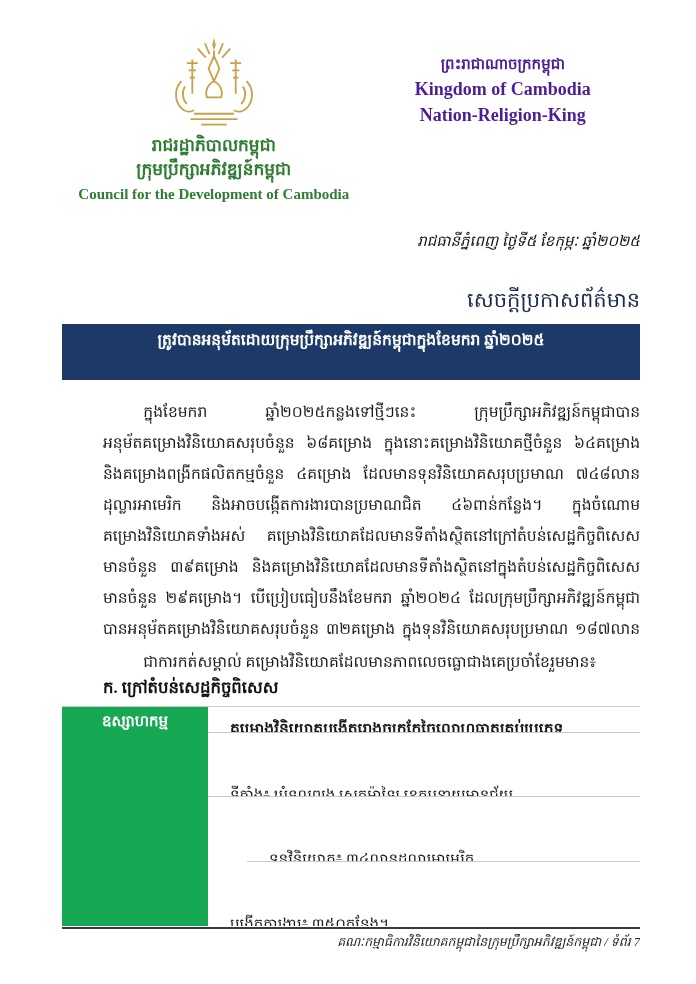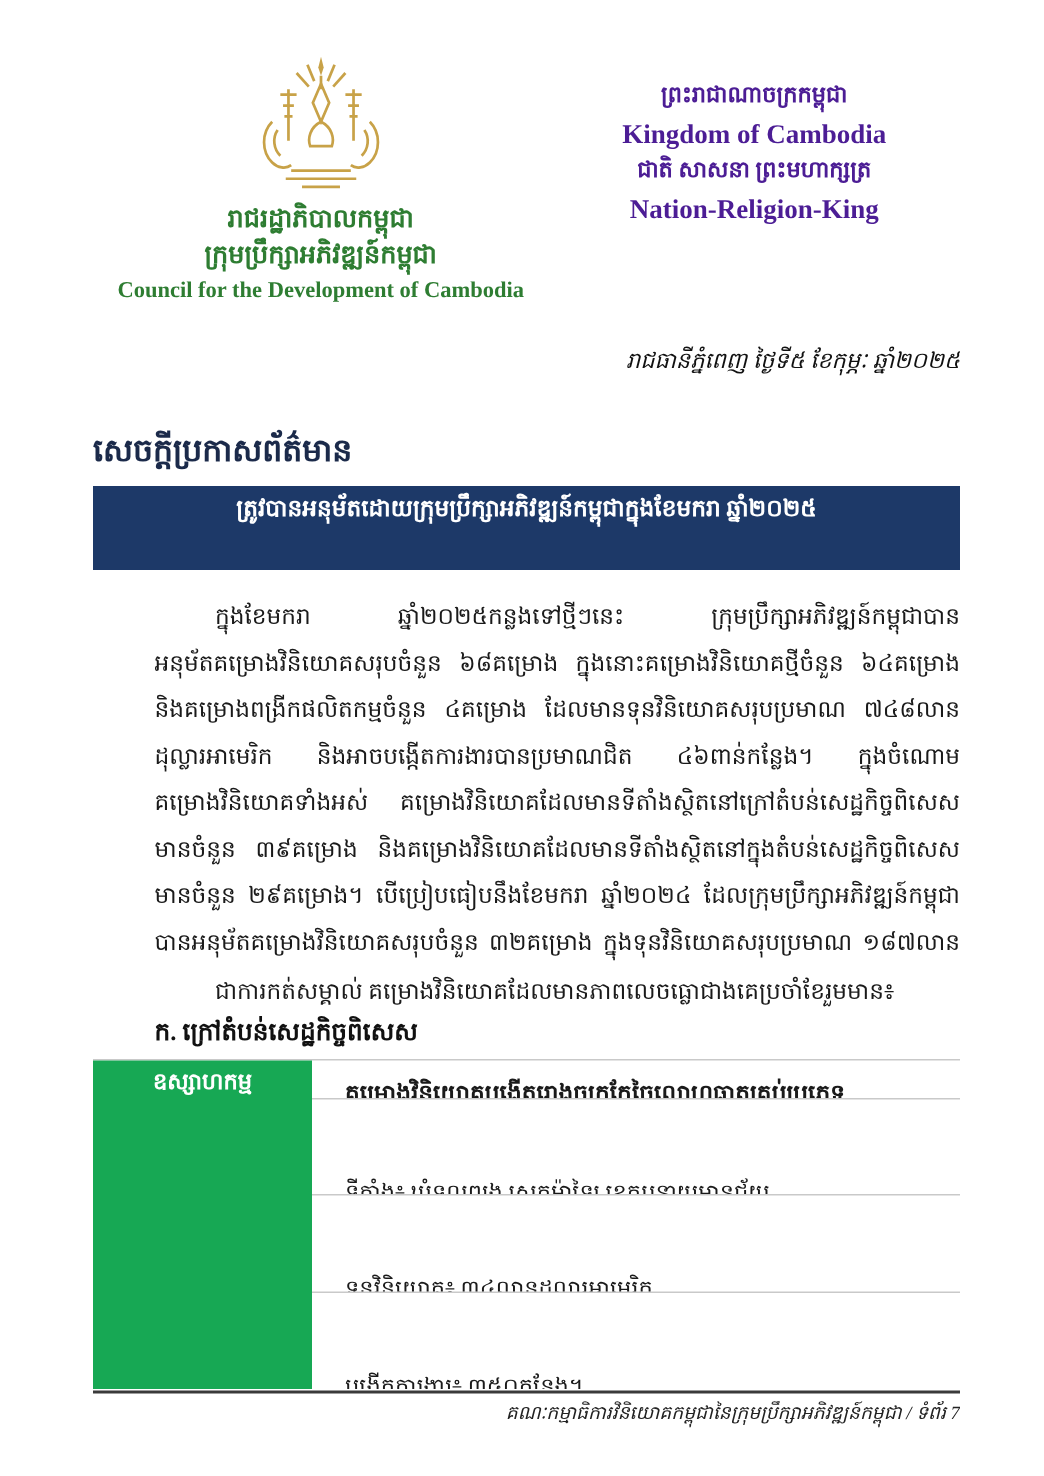--- a/index.html
+++ b/index.html
@@ -22,21 +22,21 @@
   .org-khmer { color:#2e7d32; font-weight:bold; font-size:17px; line-height:24px; }
   .org-english { color:#2e7d32; font-weight:bold; font-size:15px; line-height:20px; margin-top:2px; }
   .header-right { width:282px; text-align:center; padding-top:16px; color:#4c1d95; }
   .kingdom-khmer { font-weight:bold; font-size:15px; line-height:24px; }
   .kingdom-english { font-weight:bold; font-size:18px; line-height:26px; }
 
   
   .dateline { margin-top:18px; text-align:right; font-style:italic; font-size:15px; line-height:23px; color:#111; height:46px; overflow:hidden; }
 
   
-  .doc-title { margin-top:10px; text-align:left; font-weight:bold; font-size:21px; color:#1b2a4a; height:30px; overflow:hidden; }
+  .doc-title { margin-top:10px; text-align:right; font-weight:normal; font-size:21px; color:#1b2a4a; height:30px; overflow:hidden; }
 
   
   .banner {
     margin-top:8px; height:56px; background:#1d3968;
     color:#ffffff; font-weight:bold; font-size:15.5px;
     text-align:center; line-height:26px; padding-top:3px; overflow:hidden;
   }
 
   
   .body-block { margin-top:16px; font-size:15.5px; line-height:31px; text-align:justify;margin-left:41px; }
@@ -48,21 +48,21 @@
   
   .info-table { margin-top:4px; display:flex; width:100%; height:220px; border-top:1px solid #c9c9c9; }
   .cat-cell {
     width:146px; background:#17a854; color:#ffffff;
     font-weight:bold; font-size:15px; text-align:center; padding-top:4px;
   }
   .rows-col { flex:1; display:flex; flex-direction:column;gap:40px; }
   .trow { border-bottom:1px solid #c9c9c9; padding:12px 8px 0 22px; font-size:15px; overflow:hidden; }
   .trow-project { height:57px; font-weight:bold; font-size:15.5px; }
   .trow-location { height:52px; }
-  .trow-capital { height:55px; }
+  .trow-capital { height:55px;margin-left:39px; }
   .trow-jobs { height:56px; border-bottom:none; }
 
   
   .footer { position:absolute; left:62px; right:56px; bottom:30px; }
   .footer-rule { border-top:2px solid #3a3a3a; }
   .footer-text { margin-top:5px; text-align:right; font-style:italic; font-size:12.5px; color:#222; height:20px; overflow:hidden; }
 </style>
 </head>
 <body>
 
@@ -96,21 +96,20 @@
           <path d="M46 98 L74 98"></path>
         </svg>
         <div class="org-khmer">រាជរដ្ឋាភិបាលកម្ពុជា</div>
         <div class="org-khmer">ក្រុមប្រឹក្សាអភិវឌ្ឍន៍កម្ពុជា</div>
         <div class="org-english">Council for the Development of Cambodia</div>
       </div>
 
       <div class="header-right">
         <div class="kingdom-khmer">ព្រះរាជាណាចក្រកម្ពុជា</div>
         <div class="kingdom-english">Kingdom of Cambodia</div>
-        <div class="kingdom-khmer">ជាតិ សាសនា ព្រះមហាក្សត្រ</div>
         <div class="kingdom-english">Nation-Religion-King</div>
       </div>
     </div>
 
     <div class="dateline">
       <div>រាជធានីភ្នំពេញ ថ្ងៃទី៥ ខែកុម្ភៈ ឆ្នាំ២០២៥</div>
     </div>
 
     <div class="doc-title">សេចក្តីប្រកាសព័ត៌មាន</div>
 

